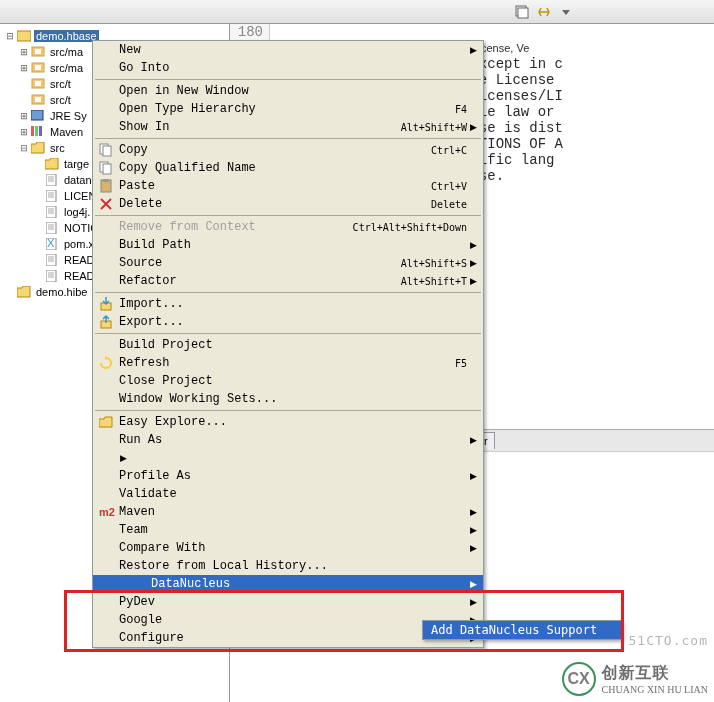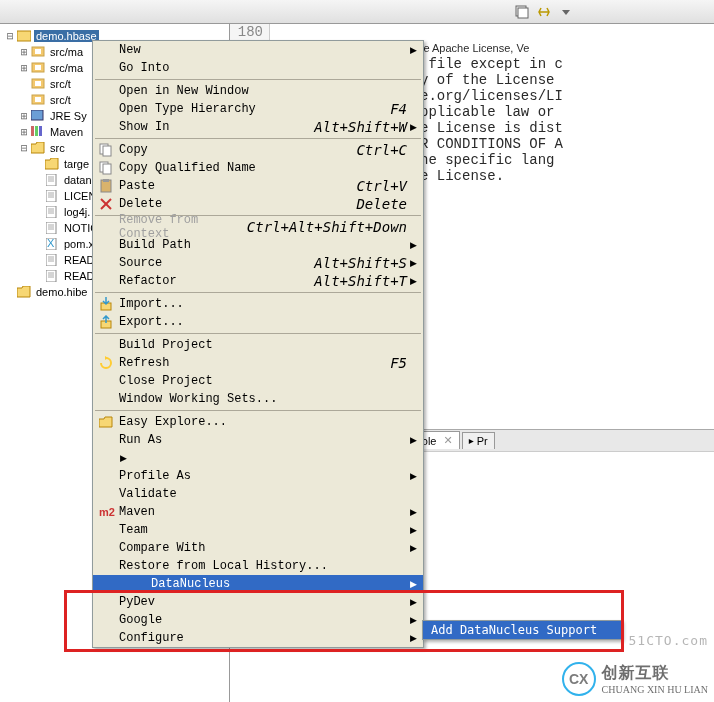--- a/index.html
+++ b/index.html
@@ -20,39 +20,39 @@
 .code-line { display: flex; gap: 28px; }
 .code-line .ln { width: 40px; border-right: 1px solid #ccc; background: #f5f5f5; font-family: "Courier New", monospace; font-size: 14px; color: #888; text-align: right; padding-right: 6px; }
 .code-line .tx { font-family: "Courier New", monospace; font-size: 14px; color: #000; padding-left: 38px; white-space: pre; }
 .code-line .tx.comment { color: #2a2a2a; }
 
 .tabs { display: flex; border-top: 1px solid #aaa; background: #e8e8e8; height: 22px; align-items: center; padding-left: 4px; gap: 2px; }
 .tab { display: flex; align-items: center; gap: 3px; padding: 2px 6px; border: 1px solid #999; background: #f0f0f0; border-bottom: none; font-size: 11px; }
 .tab.active { background: #fff; }
 .console-body { background: #fff; flex: 1; padding: 3px 6px; color: #555; font-style: italic; font-size: 11px; border-top: 1px solid #ccc;}
 
-.context-menu { position: absolute; left: 92px; top: 40px; width: 332px; background: #ece9d8; border: 1px solid #919b9c; box-shadow: 2px 2px 3px rgba(0,0,0,.3); }
+.context-menu { position: absolute; left: 92px; top: 40px; width: 392px; background: #ece9d8; border: 1px solid #919b9c; box-shadow: 2px 2px 3px rgba(0,0,0,.3); }
 .context-menu .row { display: flex; align-items: center; height: 18px; padding: 0 6px; cursor: default; }
 .context-menu .row.hover { background: #316ac5; color: #fff; padding-left: 38px; }
 .context-menu .row.disabled { color: #a0a0a0; justify-content: center; }
 .context-menu .icon { width: 18px; display: inline-flex; justify-content: flex-start; }
 .context-menu .label { flex: 1; padding-left: 2px; font-family: "SimSun","Courier New", monospace; font-size: 12px; }
-.context-menu .shortcut { color: #000; font-size: 14px; font-family: "SimSun", monospace; font-style: italic; }
+.context-menu .shortcut { color: #000; font-size: 10px; font-family: "SimSun", monospace; }
 .context-menu .row.hover .shortcut { color: #fff; }
 .context-menu .arrow { width: 10px; text-align: right; font-size: 9px; }
 .context-menu .sep { height: 1px; background: #aca899; margin: 2px 2px; }
 
 .submenu { position: absolute; left: 422px; top: 620px; width: 200px; background: #ece9d8; border: 1px solid #919b9c; box-shadow: 2px 2px 3px rgba(0,0,0,.3); }
 .submenu .row { height: 18px; display: flex; align-items: center; padding: 0 8px; }
 .submenu .row.hover { background: #316ac5; color: #fff; }
 
 .red-box { position: absolute; left: 64px; top: 590px; width: 560px; height: 62px; border: 3px solid #d22; pointer-events: none; }
 
 .watermark { position: absolute; right: 6px; bottom: 6px; display: flex; align-items: center; gap: 6px; opacity: .85; }
-.watermark .logo { width: 34px; height: 34px; border-radius: 50%; border: 2px solid #0ea5e9; display: flex; align-items: center; justify-content: center; font-weight: bold; font-size: 14px; color: #666; background: #fff; }
+.watermark .logo { width: 34px; height: 34px; border-radius: 50%; border: 2px solid #15803d; display: flex; align-items: center; justify-content: center; font-weight: bold; font-size: 16px; color: #666; background: #fff; }
 .watermark .txt { font-size: 14px; color: #555; font-family: "Microsoft YaHei","SimSun"; letter-spacing: 1px; }
 .wm2 { position: absolute; right: 6px; bottom: 54px; font-size: 13px; color: rgba(120,120,120,.55); font-family: monospace; letter-spacing: 1px; text-shadow: 0 1px 0 #fff; }
 
 svg { display: block; }
 </style>
 </head>
 <body>
 
 <div class="toolbar">
   <span class="ticon">

